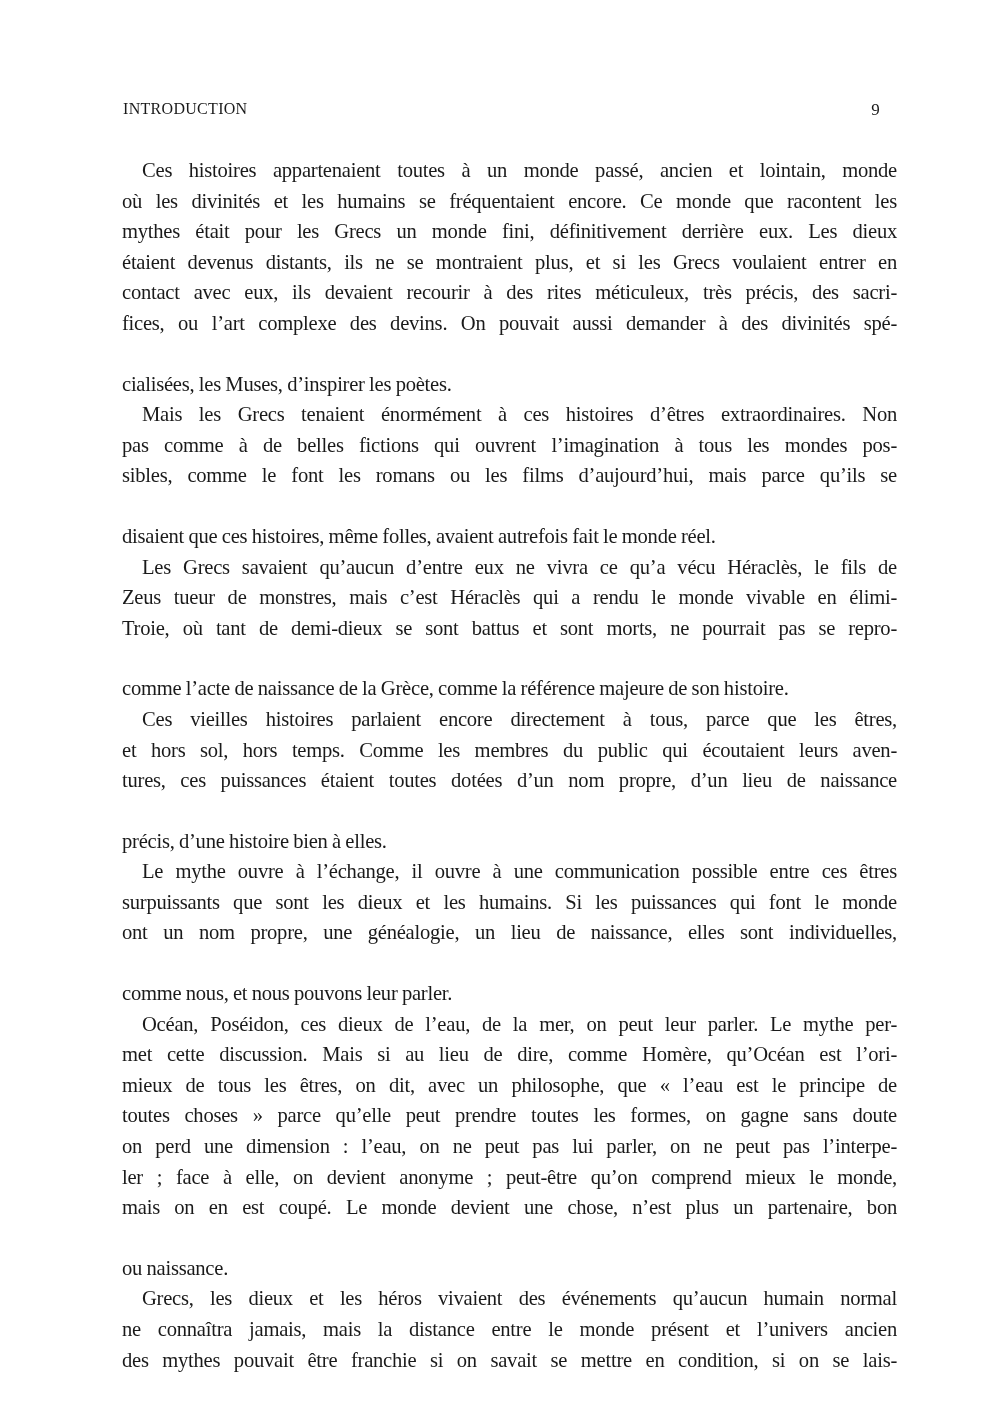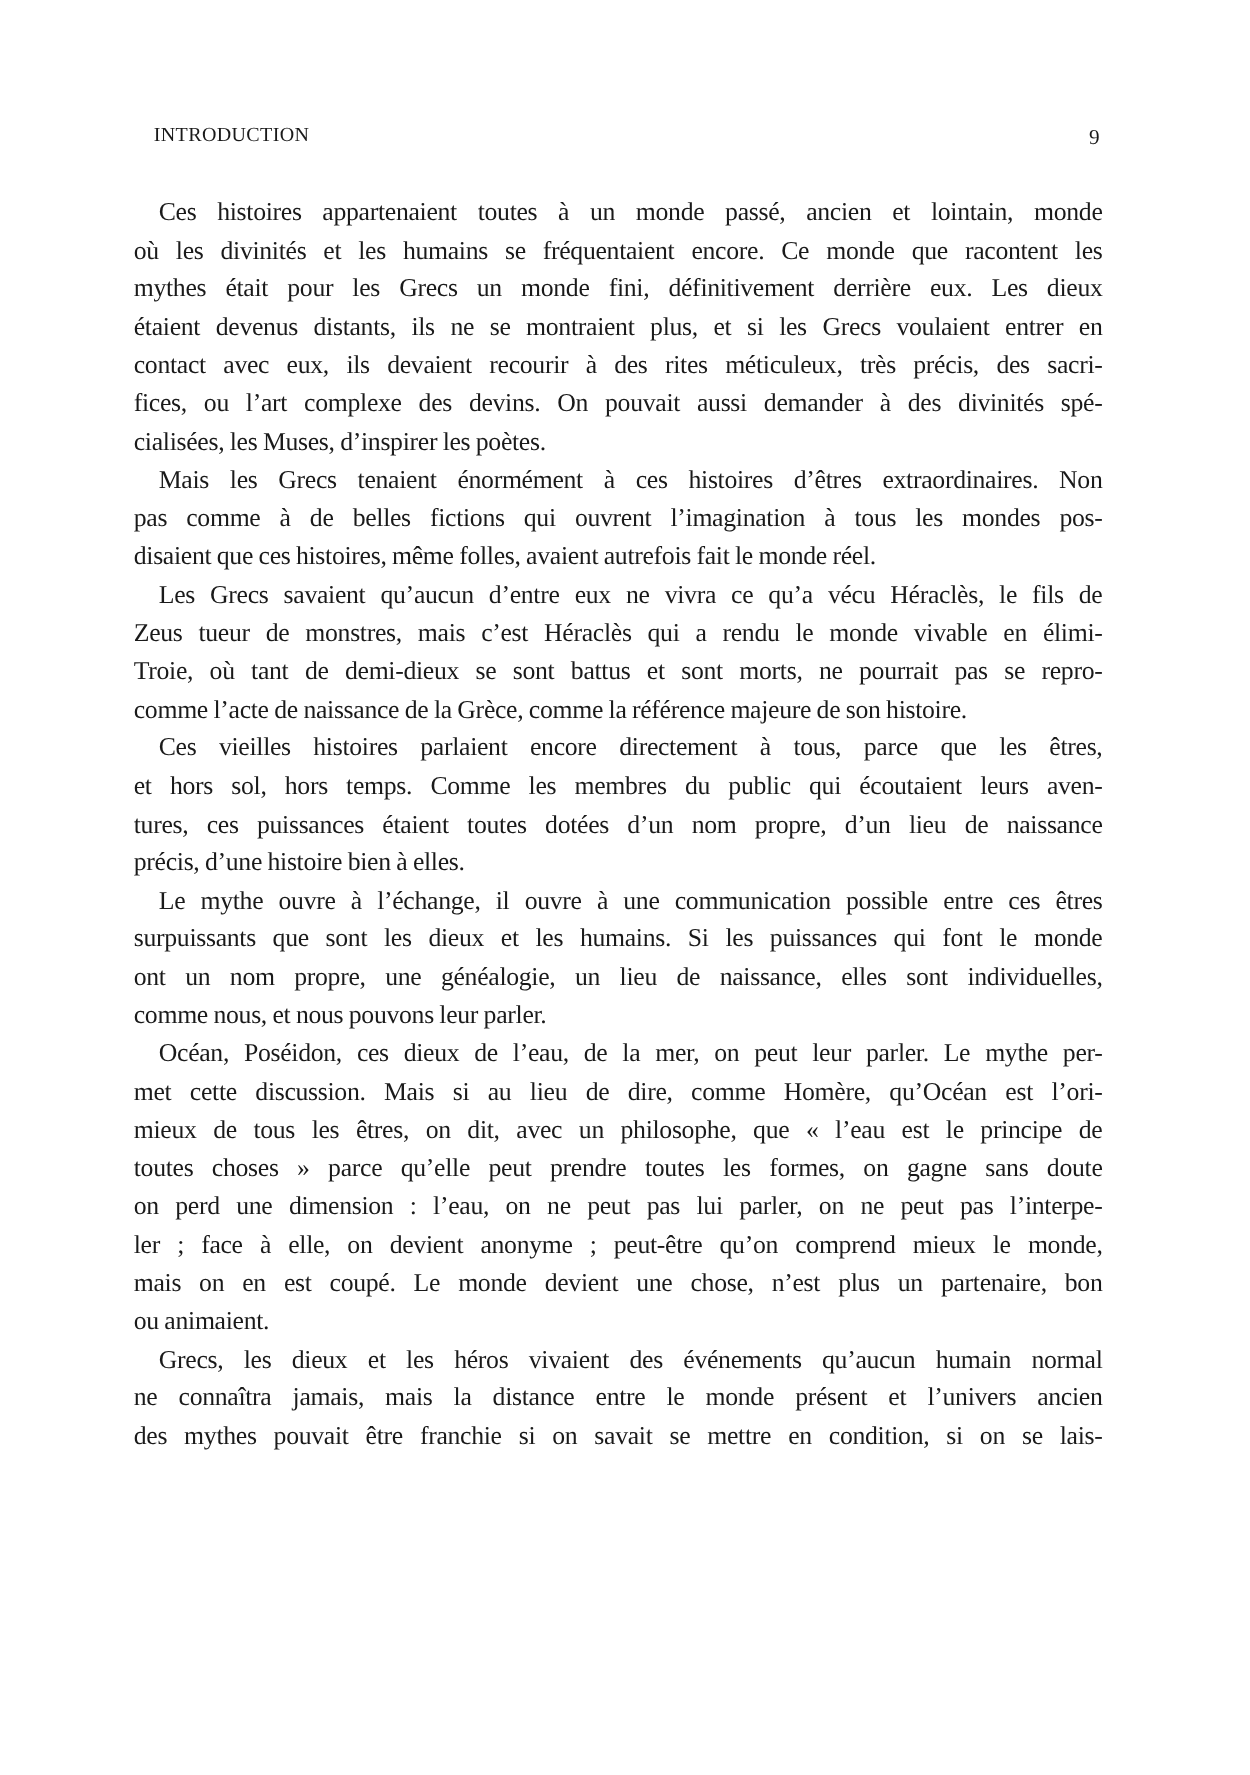--- a/index.html
+++ b/index.html
@@ -40,39 +40,40 @@
   }
   .page-number {
     position: absolute;
     right: 2px;
     top: 2px;
     font-size: 17px;
   }
   .body-text {
     position: absolute;
     top: 155px;
-    left: 0;
+    left: 15px;
     width: 775px;
     font-size: 20.6px;
     line-height: 30.6px;
     text-align: justify;
     letter-spacing: -0.25px;
     word-spacing: -0.5px;
     -webkit-hyphens: manual;
     hyphens: manual;
   }
   .line {
     display: block;
     text-align: justify;
     text-align-last: justify;
     white-space: nowrap;
     height: 30.6px;
   }
   .line.last {
     text-align-last: left;
+    margin-top: 30px;
   }
 </style>
 </head>
 <body>
 
 <div class="page">
   <div class="running-header">
     <span class="running-title">INTRODUCTION</span>
     <span class="page-number">9</span>
   </div>
@@ -83,20 +84,21 @@
       <span class="line">où les divinités et les humains se fréquentaient encore. Ce monde que racontent les</span>
       <span class="line">mythes était pour les Grecs un monde fini, définitivement derrière eux. Les dieux</span>
       <span class="line">étaient devenus distants, ils ne se montraient plus, et si les Grecs voulaient entrer en</span>
       <span class="line">contact avec eux, ils devaient recourir à des rites méticuleux, très précis, des sacri-</span>
       <span class="line">fices, ou l’art complexe des devins. On pouvait aussi demander à des divinités spé-</span>
       <span class="line last">cialisées, les Muses, d’inspirer les poètes.</span>
     </div>
     <div>
       <span class="line" style="padding-left:20px">Mais les Grecs tenaient énormément à ces histoires d’êtres extraordinaires. Non</span>
       <span class="line">pas comme à de belles fictions qui ouvrent l’imagination à tous les mondes pos-</span>
+      <span class="line">sibles, comme le font les romans ou les films d’aujourd’hui, mais parce qu’ils se</span>
       <span class="line last">disaient que ces histoires, même folles, avaient autrefois fait le monde réel.</span>
     </div>
     <div>
       <span class="line" style="padding-left:20px">Les Grecs savaient qu’aucun d’entre eux ne vivra ce qu’a vécu Héraclès, le fils de</span>
       <span class="line">Zeus tueur de monstres, mais c’est Héraclès qui a rendu le monde vivable en élimi-</span>
       <span class="line">Troie, où tant de demi-dieux se sont battus et sont morts, ne pourrait pas se repro-</span>
       <span class="line last">comme l’acte de naissance de la Grèce, comme la référence majeure de son histoire.</span>
     </div>
     <div>
       <span class="line" style="padding-left:20px">Ces vieilles histoires parlaient encore directement à tous, parce que les êtres,</span>
@@ -111,21 +113,21 @@
       <span class="line last">comme nous, et nous pouvons leur parler.</span>
     </div>
     <div>
       <span class="line" style="padding-left:20px">Océan, Poséidon, ces dieux de l’eau, de la mer, on peut leur parler. Le mythe per-</span>
       <span class="line">met cette discussion. Mais si au lieu de dire, comme Homère, qu’Océan est l’ori-</span>
       <span class="line">mieux de tous les êtres, on dit, avec un philosophe, que « l’eau est le principe de</span>
       <span class="line">toutes choses » parce qu’elle peut prendre toutes les formes, on gagne sans doute</span>
       <span class="line">on perd une dimension : l’eau, on ne peut pas lui parler, on ne peut pas l’interpe-</span>
       <span class="line">ler ; face à elle, on devient anonyme ; peut-être qu’on comprend mieux le monde,</span>
       <span class="line">mais on en est coupé. Le monde devient une chose, n’est plus un partenaire, bon</span>
-      <span class="line last">ou animaient.</span>
+      <span class="line last">ou naissance.</span>
     </div>
     <div>
       <span class="line" style="padding-left:20px">Grecs, les dieux et les héros vivaient des événements qu’aucun humain normal</span>
       <span class="line">ne connaîtra jamais, mais la distance entre le monde présent et l’univers ancien</span>
       <span class="line">des mythes pouvait être franchie si on savait se mettre en condition, si on se lais-</span>
     </div>
   </div>
 </div>
 
 </body></html>

